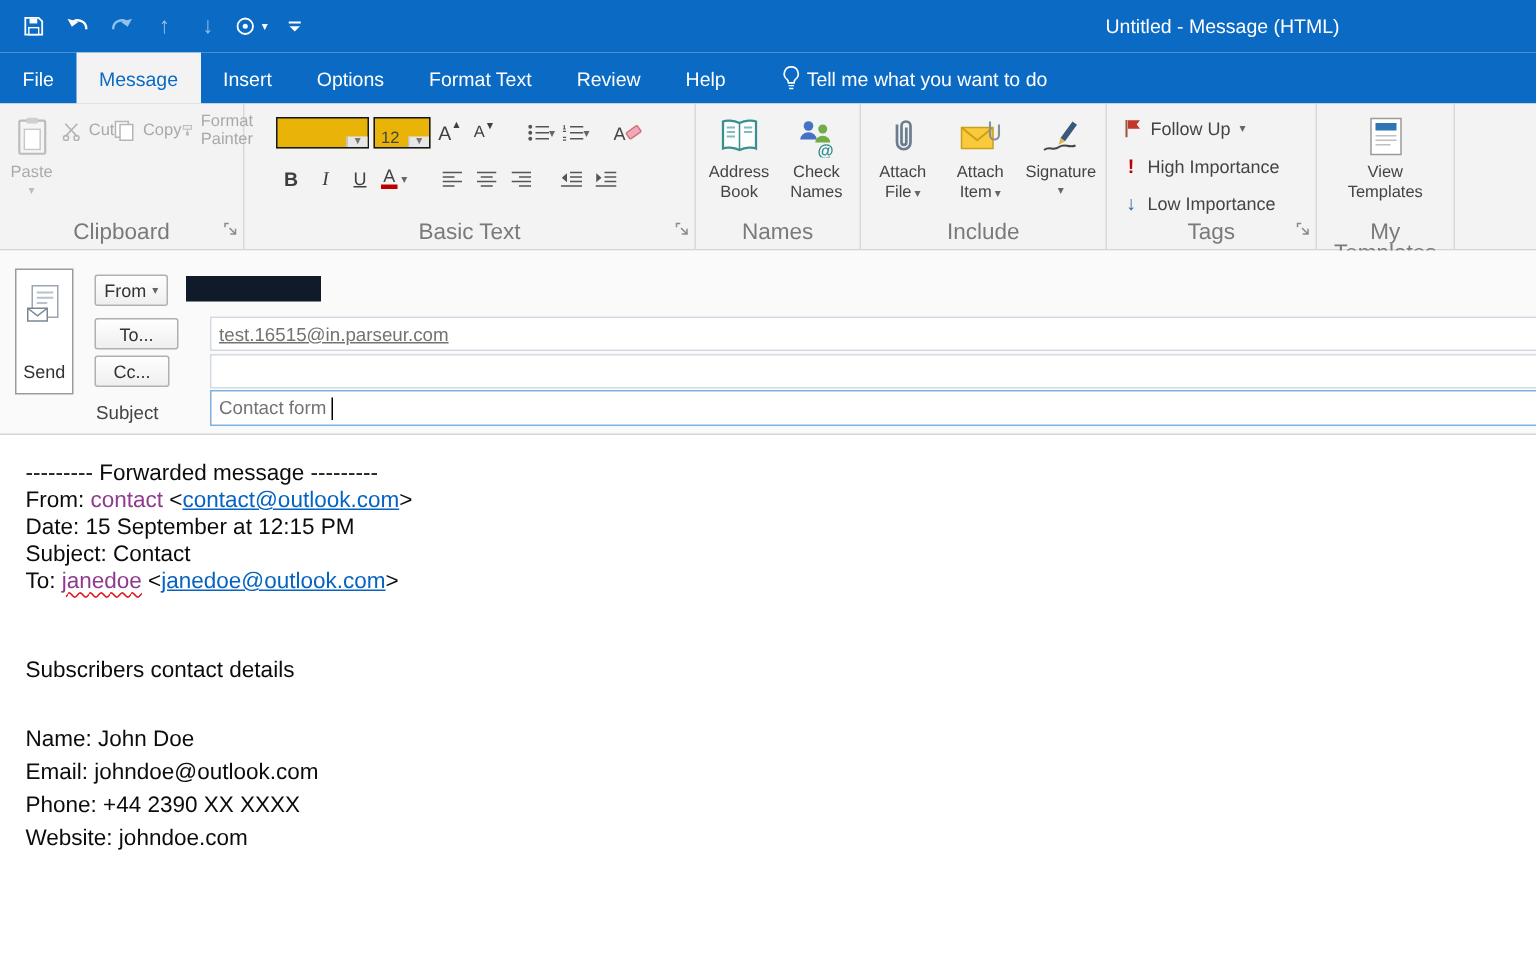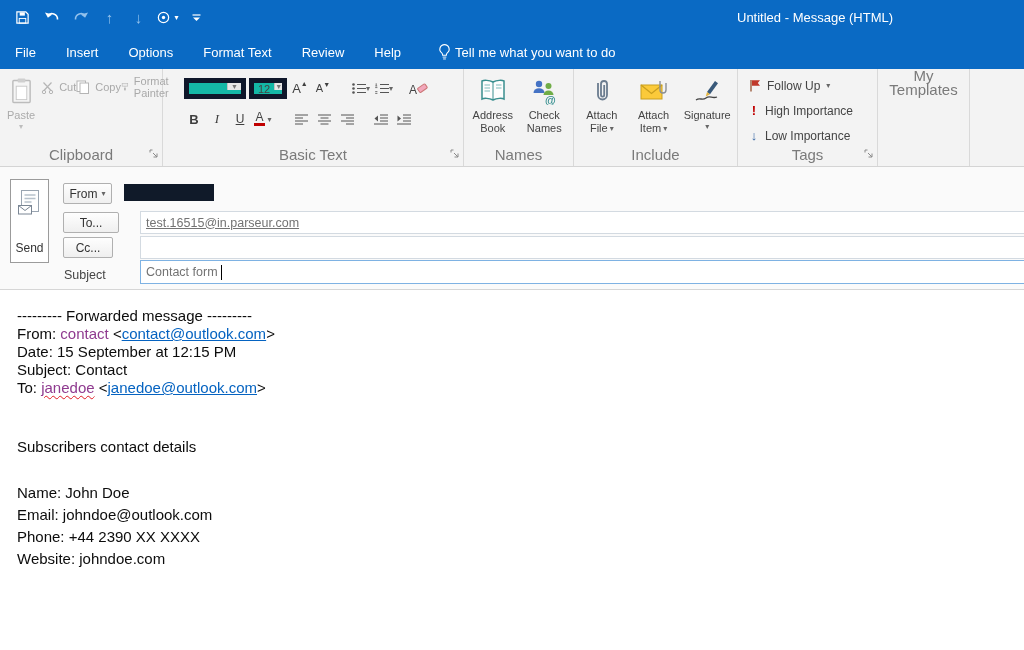--- a/index.html
+++ b/index.html
@@ -27,21 +27,21 @@
   .rg-label{height:18px;font-size:15px;color:#7a7a7a;text-align:center;line-height:14px}
   .launcher{position:absolute;right:3px;bottom:3px}
   .bigbtn{display:flex;flex-direction:column;align-items:center;font-size:11px;color:#444;line-height:13px;padding-top:4px;text-align:center}
   .bigbtn .ic{height:30px;display:flex;align-items:center;margin-bottom:3px}
   .caret{font-size:8px;color:#666;line-height:9px}
   .disabled{color:#ababab}
   .disabled .caret{color:#bdbdbd}
   .smallcol{display:flex;flex-direction:row;margin-left:6px;padding-top:4px}
   .smallbtn{display:flex;align-items:center;gap:5px;height:22px;font-size:11px;color:#a9a9a9}
   .bt-row{display:flex;align-items:center;gap:3px;height:26px;margin-left:18px}
-  .combo{height:21px;border:5px solid #0f172a;background:#14b8a6;display:flex;align-items:flex-start;font-size:11px;color:#555}
+  .combo{height:21px;border:1px solid #0f172a;background:#eab308;display:flex;align-items:flex-end;font-size:11px;color:#555}
   .combo .cv{padding:0 4px;display:flex;align-items:center}
   .combo .ca{width:14px;display:flex;align-items:center;justify-content:center;border-left:1px solid #c3c3c3;font-size:7px;color:#777;background:#e7e7e7}
   .tbtn{min-width:20px;height:21px;display:flex;align-items:center;justify-content:center;color:#3f3f3f}
   .sp8{width:8px}.sp12{width:12px}
   .boldb{font-weight:bold;font-size:13px}
   .italb{font-family:"Liberation Serif",serif;font-style:italic;font-size:13px}
   .undlb{font-size:12px;text-decoration:underline}
   .fcA{font-size:12px;color:#444;line-height:11px;border-bottom:3px solid #c00000;padding:0 1px}
   .tag-row{display:flex;align-items:center;gap:6px;height:25px;font-size:12px;color:#444;padding-left:8px;white-space:nowrap}
   .impt-high{font-weight:bold;color:#c00000;width:10px;text-align:center;font-size:13px}
@@ -113,20 +113,21 @@
             <path d="M1.5 3 h8" stroke="#fff" stroke-width="1.2"></path>
             <path d="M2 5.5 L5.5 9 L9 5.5 Z" fill="#fff"></path>
           </svg>
       </span>
     </div>
     <span class="window-title">Untitled - Message (HTML)</span>
   </div>
 
   <div class="tabrow">
     <div class="tab">File</div>
+    <div class="tab selected">Message</div>
     <div class="tab">Insert</div>
     <div class="tab">Options</div>
     <div class="tab">Format Text</div>
     <div class="tab">Review</div>
     <div class="tab">Help</div>
     <div class="tellme">
       <svg width="13" height="18" viewBox="0 0 14 18">
           <path d="M7 1 a5 5 0 0 1 3 9 c-.8.7-1 1.5-1 2.5 h-4 c0-1-.2-1.8-1-2.5 a5 5 0 0 1 3-9z" fill="none" stroke="#fff" stroke-width="1.2"></path>
           <path d="M5 14.5h4M5.5 16.5h3" stroke="#fff"></path>
         </svg>
@@ -371,20 +372,33 @@
       <div class="rg-label">Tags</div>
       <span class="launcher">
         <svg width="10" height="10" viewBox="0 0 10 10">
             <path d="M1 3.5 V1 H3.5" fill="none" stroke="#8a8a8a"></path>
             <path d="M4 4 L8 8 M8 4.5 V8 H4.5" fill="none" stroke="#8a8a8a"></path>
           </svg>
       </span>
     </div>
 
     <div class="rgroup" style="width:92px">
+      <div class="rg-content" style="justify-content:center">
+        <div class="bigbtn" style="width:70px">
+          <span class="ic">
+            <svg width="24" height="28" viewBox="0 0 24 28">
+                <rect x="2" y="2" width="20" height="24" fill="#fff" stroke="#9a9a9a"></rect>
+                <rect x="5" y="5" width="14" height="5" fill="#2e75b6"></rect>
+                <path d="M5 13.5 h14 M5 16.5 h14 M5 19.5 h10" stroke="#c0c0c0"></path>
+              </svg>
+          </span>
+          <span>View</span>
+          <span>Templates</span>
+        </div>
+      </div>
       <div class="rg-label">My Templates</div>
     </div>
 
   </div>
 
   <div class="envelope">
     <div class="send-btn">
       <svg width="26" height="27" viewBox="0 0 26 27">
           <rect x="4.5" y="1.5" width="17" height="21" fill="#fff" stroke="#9aa5b1"></rect>
           <path d="M7.5 6 h11 M7.5 9.5 h11 M7.5 13 h7" stroke="#b8c2cc" stroke-width="1.4"></path>

